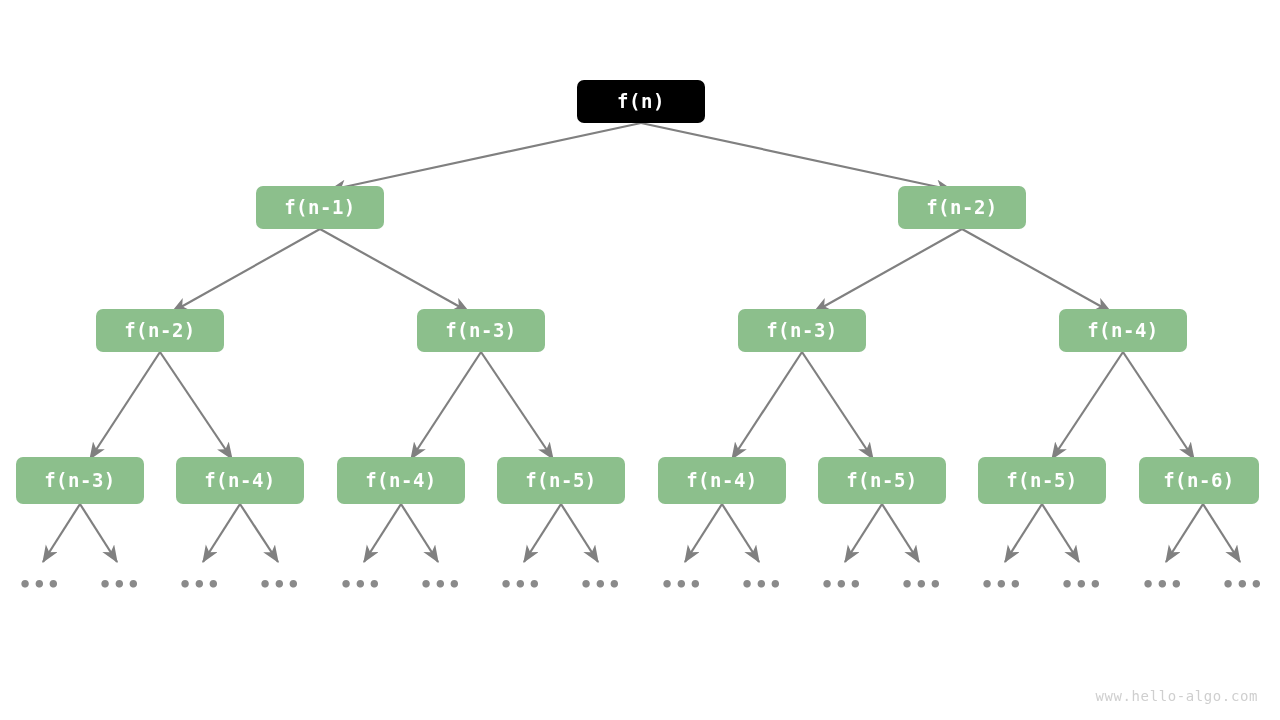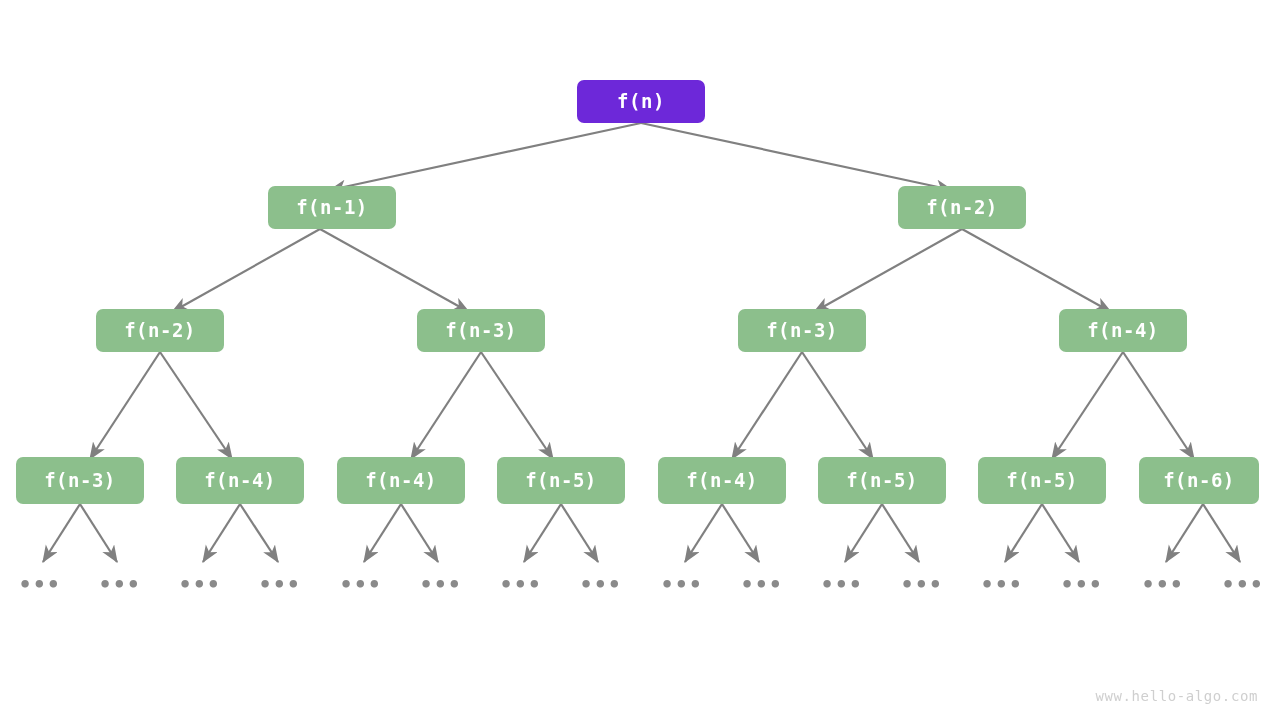--- a/index.html
+++ b/index.html
@@ -106,22 +106,22 @@
         <line x1="882" y1="504" x2="845" y2="562" stroke="#808080" stroke-width="2.2" marker-end="url(#arrowhead)"></line>
         <line x1="882" y1="504" x2="919" y2="562" stroke="#808080" stroke-width="2.2" marker-end="url(#arrowhead)"></line>
         <line x1="1042" y1="504" x2="1005" y2="562" stroke="#808080" stroke-width="2.2" marker-end="url(#arrowhead)"></line>
         <line x1="1042" y1="504" x2="1079" y2="562" stroke="#808080" stroke-width="2.2" marker-end="url(#arrowhead)"></line>
         <line x1="1203" y1="504" x2="1166" y2="562" stroke="#808080" stroke-width="2.2" marker-end="url(#arrowhead)"></line>
         <line x1="1203" y1="504" x2="1240" y2="562" stroke="#808080" stroke-width="2.2" marker-end="url(#arrowhead)"></line>
       </g>
   </svg>
 
   <div id="node-layer">
-      <div class="node" style="left: 577px; top: 79.5px; width: 128px; height: 43px; background: #6d28d9; color: rgb(255, 255, 255);">f(n)</div>
-      <div class="node" style="left: 268px; top: 185.5px; width: 128px; height: 43px; background: rgb(140, 191, 140); color: rgb(255, 255, 255);">f(n-1)</div>
+      <div class="node" style="left: 577px; top: 79.5px; width: 128px; height: 43px; background: #000000; color: rgb(255, 255, 255);">f(n)</div>
+      <div class="node" style="left: 256px; top: 185.5px; width: 128px; height: 43px; background: rgb(140, 191, 140); color: rgb(255, 255, 255);">f(n-1)</div>
       <div class="node" style="left: 898px; top: 185.5px; width: 128px; height: 43px; background: rgb(140, 191, 140); color: rgb(255, 255, 255);">f(n-2)</div>
       <div class="node" style="left: 96px; top: 308.5px; width: 128px; height: 43px; background: rgb(140, 191, 140); color: rgb(255, 255, 255);">f(n-2)</div>
       <div class="node" style="left: 417px; top: 308.5px; width: 128px; height: 43px; background: rgb(140, 191, 140); color: rgb(255, 255, 255);">f(n-3)</div>
       <div class="node" style="left: 738px; top: 308.5px; width: 128px; height: 43px; background: rgb(140, 191, 140); color: rgb(255, 255, 255);">f(n-3)</div>
       <div class="node" style="left: 1059px; top: 308.5px; width: 128px; height: 43px; background: rgb(140, 191, 140); color: rgb(255, 255, 255);">f(n-4)</div>
       <div class="node" style="left: 16px; top: 456.5px; width: 128px; height: 47px; background: rgb(140, 191, 140); color: rgb(255, 255, 255);">f(n-3)</div>
       <div class="node" style="left: 176px; top: 456.5px; width: 128px; height: 47px; background: rgb(140, 191, 140); color: rgb(255, 255, 255);">f(n-4)</div>
       <div class="node" style="left: 337px; top: 456.5px; width: 128px; height: 47px; background: rgb(140, 191, 140); color: rgb(255, 255, 255);">f(n-4)</div>
       <div class="node" style="left: 497px; top: 456.5px; width: 128px; height: 47px; background: rgb(140, 191, 140); color: rgb(255, 255, 255);">f(n-5)</div>
       <div class="node" style="left: 658px; top: 456.5px; width: 128px; height: 47px; background: rgb(140, 191, 140); color: rgb(255, 255, 255);">f(n-4)</div>

